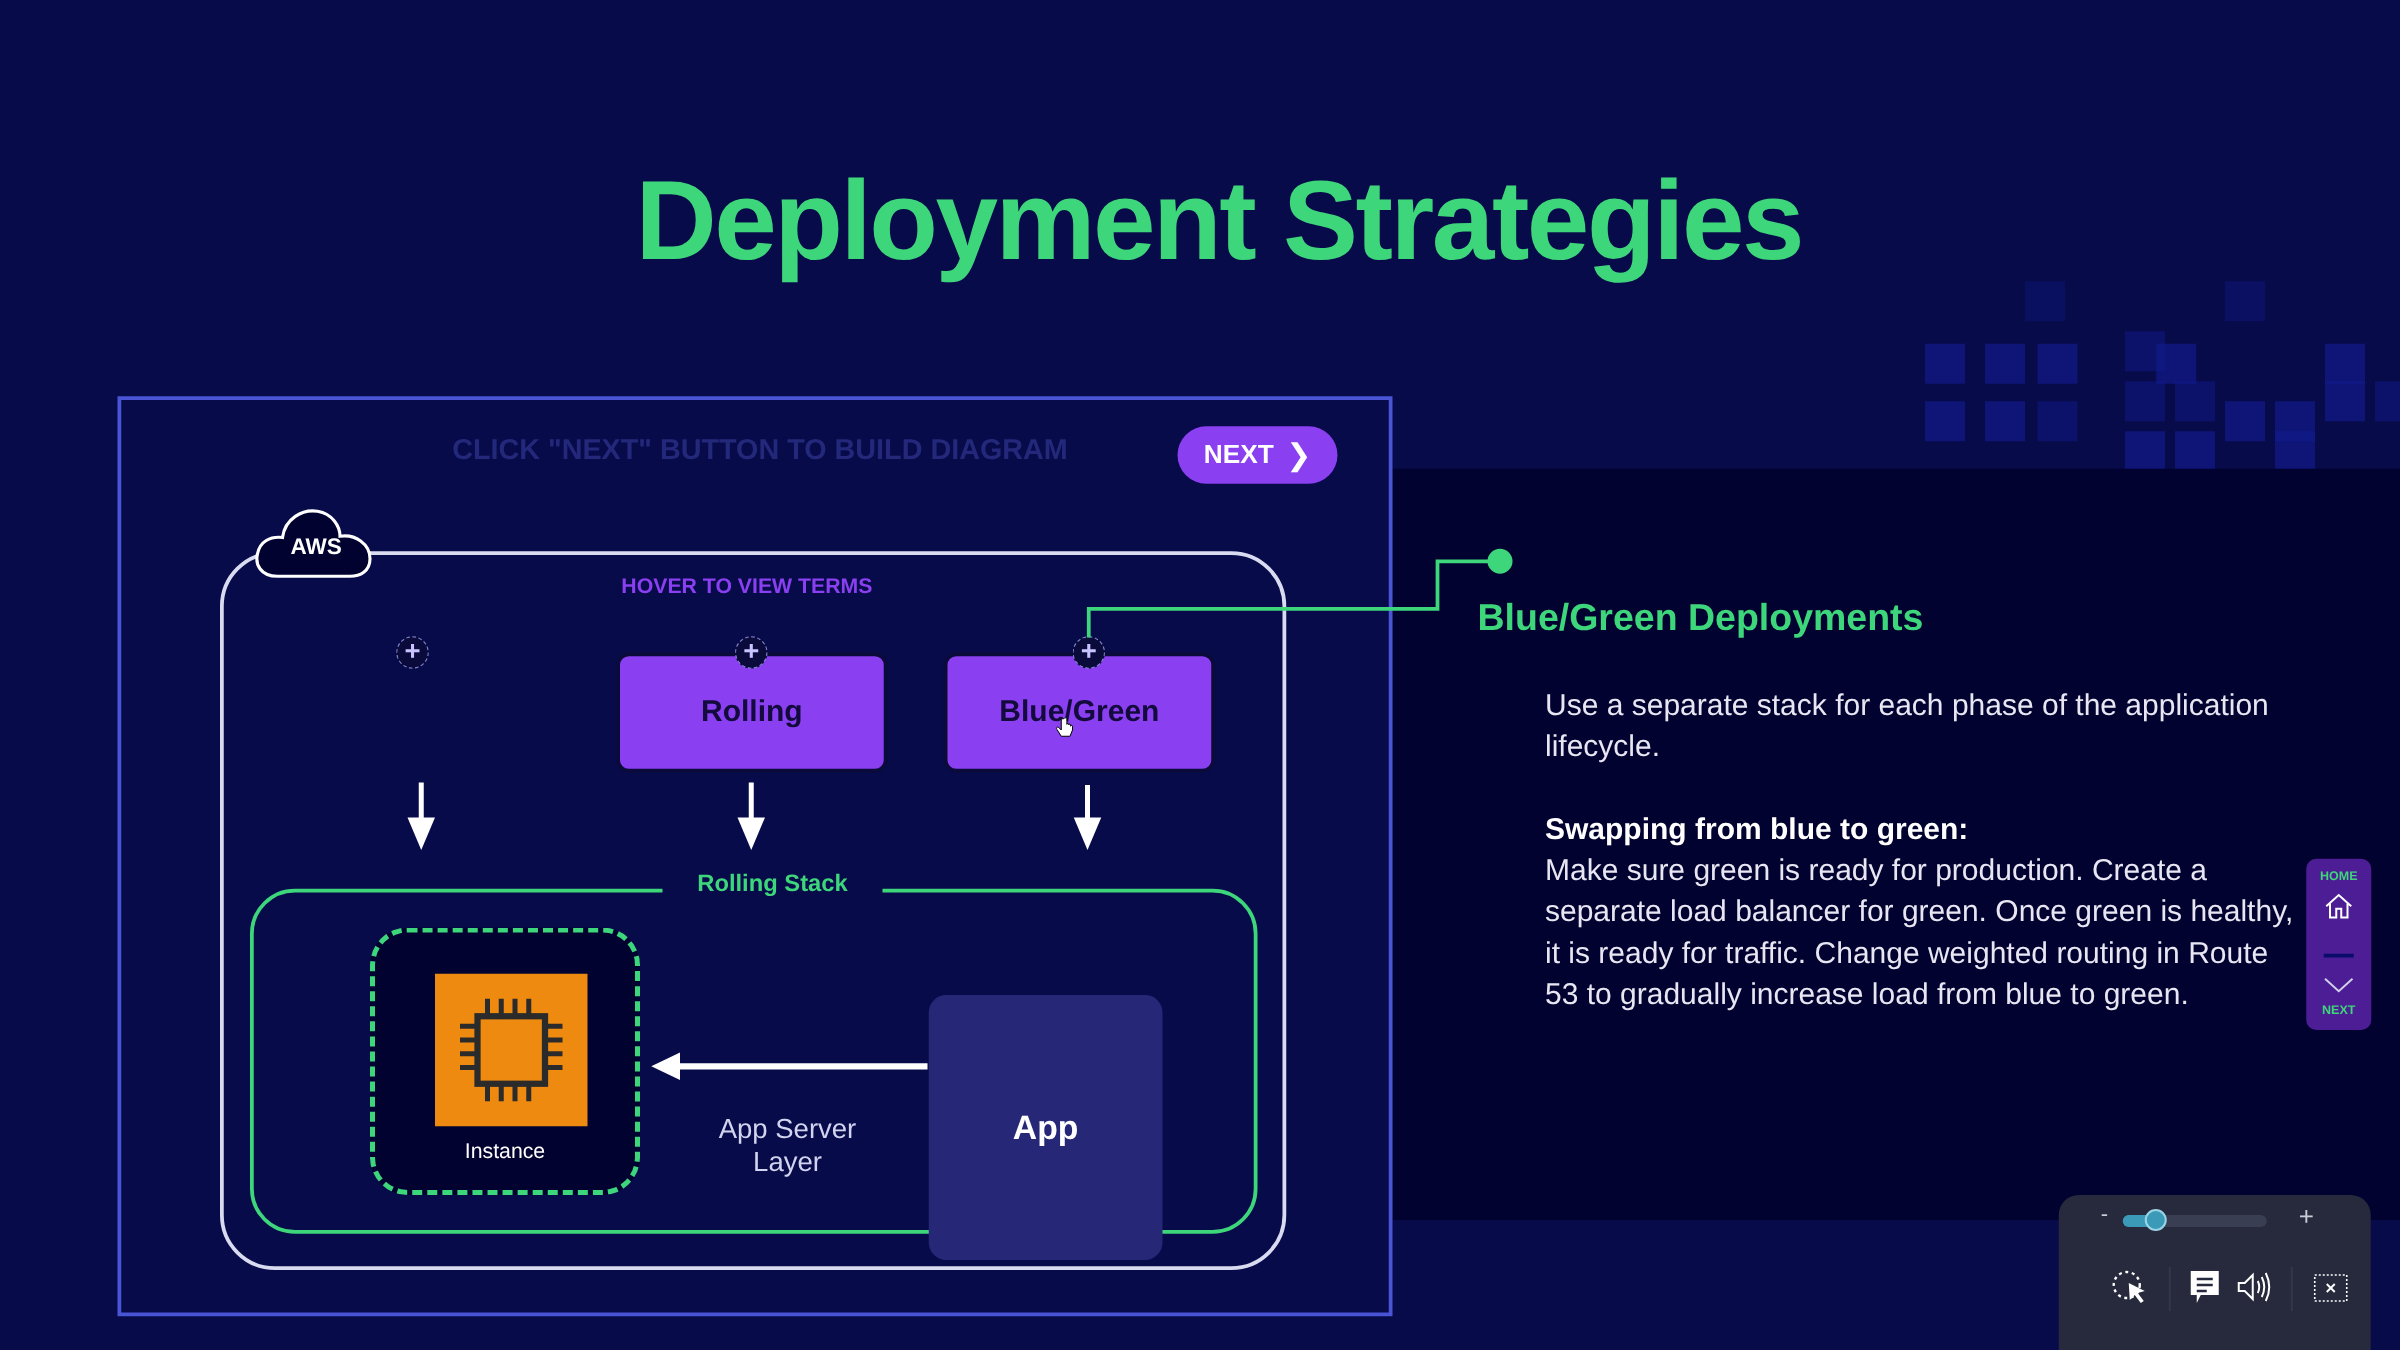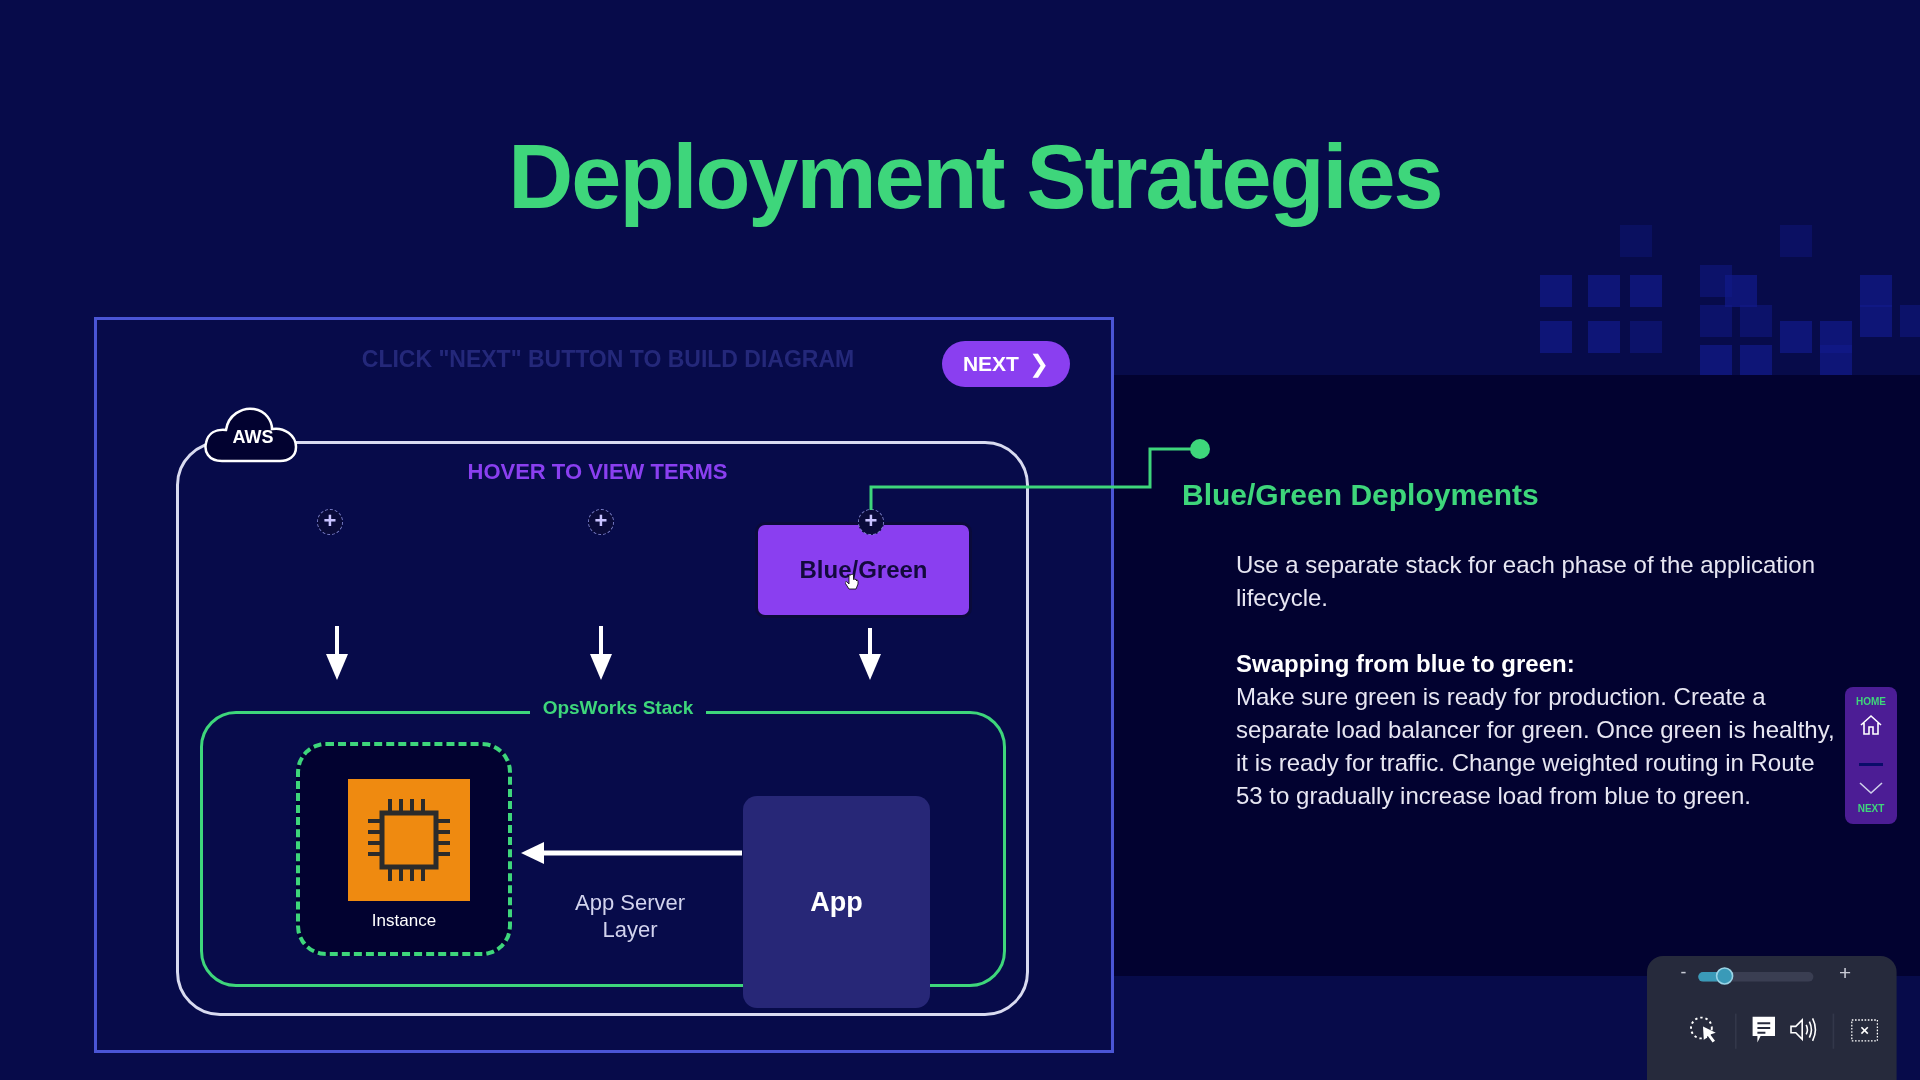--- a/index.html
+++ b/index.html
@@ -58,21 +58,21 @@
       position: absolute; left: 176px; top: 441px; width: 853px; height: 575px;
       border: 3px solid #d9dbf0; border-radius: 44px;
     }
     .aws-cloud { position: absolute; left: 200px; top: 403px; width: 100px; height: 62px; }
     .aws-cloud-label {
       position: absolute; left: 200px; top: 427px; width: 106px; text-align: center;
       font-size: 18px; font-weight: 700; color: #fff;
     }
     .hover-hint {
       position: absolute; left: 440px; top: 459px; width: 315px; text-align: center;
-      font-size: 22px; font-weight: 700; color: #8a3ff0;
+      font-size: 17px; font-weight: 700; color: #8a3ff0;
     }
 
     .strategy {
       position: absolute; top: 522px; width: 217px; height: 96px;
       background: #8a3ff0; border-radius: 10px; border: 3px solid #0a0b3a;
       display: flex; align-items: center; justify-content: center;
       font-size: 24px; font-weight: 700; color: #130a3d; cursor: pointer;
     }
     .plus {
       position: absolute; width: 26px; height: 26px; border-radius: 50%;
@@ -194,29 +194,32 @@
     <span class="chev">❯</span>
   </button>
 
   <div class="aws-box"></div>
   <svg class="aws-cloud" viewBox="0 0 100 62">
     <path d="M22 58 C8 58 4 48 6 40 C8 30 16 26 26 27 C28 12 42 4 54 6 C66 8 72 18 72 26 C84 24 96 32 96 44 C96 54 88 58 80 58 Z" fill="#020230" stroke="#ffffff" stroke-width="2.5"></path>
   </svg>
   <div class="aws-cloud-label">AWS</div>
   <div class="hover-hint">HOVER TO VIEW TERMS</div>
 
+  <div class="strategy" style="left:493px">
+    <span>Rolling</span>
+  </div>
   <div class="strategy" style="left:755px">
     <span>Blue/Green</span>
   </div>
   <div class="plus" style="left:317px;top:509px">+</div>
   <div class="plus" style="left:588px;top:509px">+</div>
   <div class="plus" style="left:858px;top:509px">+</div>
 
   <div class="ops-box"></div>
-  <div class="ops-label">OpsWorks Stack</div>
+  <div class="ops-label">Rolling Stack</div>
   <div class="instance-box"></div>
   <div class="chip">
     <svg width="122" height="122" viewBox="0 0 122 122">
       <rect x="34" y="34" width="54" height="54" fill="none" stroke="#2b2b2b" stroke-width="5"></rect>
       <g stroke="#2b2b2b" stroke-width="4">
         <line x1="42" y1="20" x2="42" y2="34"></line>
           <line x1="53" y1="20" x2="53" y2="34"></line>
           <line x1="64" y1="20" x2="64" y2="34"></line>
           <line x1="75" y1="20" x2="75" y2="34"></line>
         <line x1="42" y1="88" x2="42" y2="102"></line>

